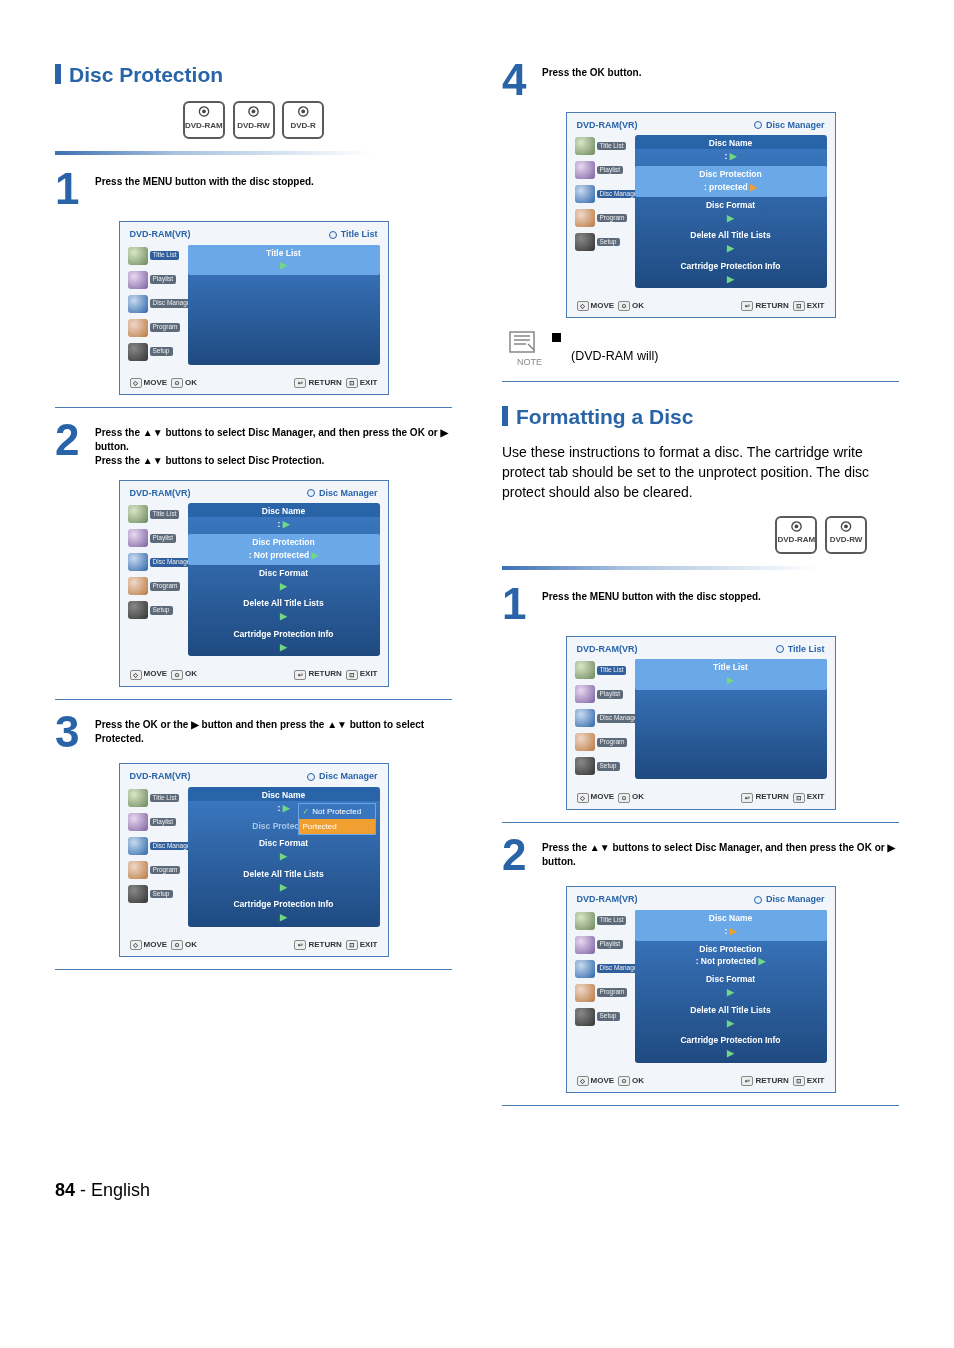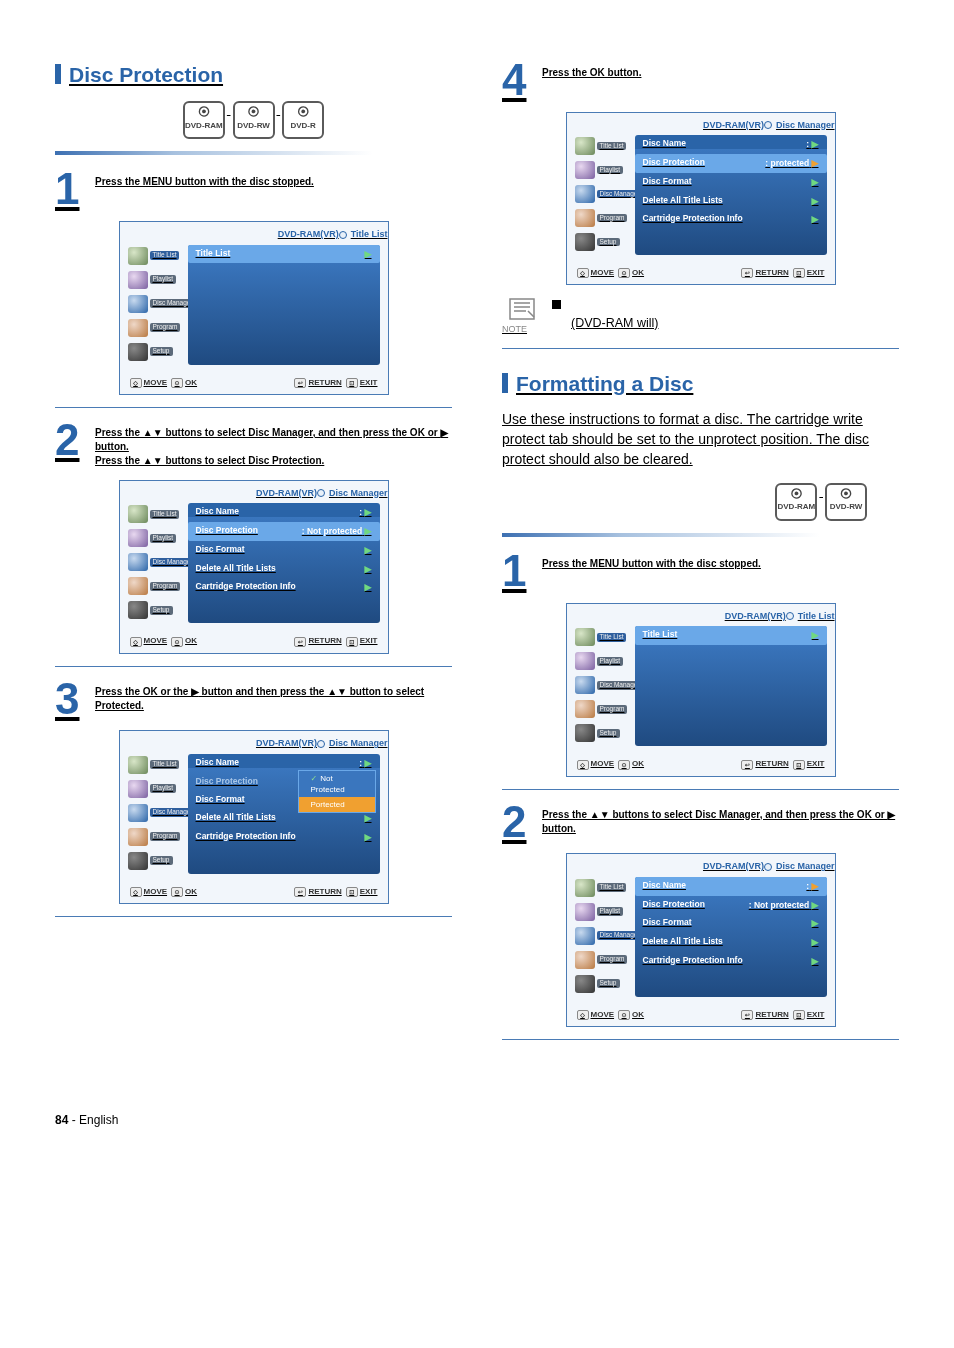--- a/index.html
+++ b/index.html
@@ -8,21 +8,20 @@
     width: 954px;
     padding: 60px 55px 50px 55px;
     color: #000;
     background: #fff;
     font-size: 13px;
     line-height: 1.4;
   }
   .two-col {
     display: flex;
     gap: 50px;
-    text-decoration: underline;
   }
   .col {
     flex: 1;
     min-width: 0;
   }
   h2.section {
     font-size: 21px;
     font-weight: bold;
     color: #2a64a8;
     margin-bottom: 12px;
@@ -86,22 +85,22 @@
     margin: 6px 0 12px 0;
   }
   .osd {
     width: 270px;
     border: 1px solid #4a7bb5;
     background: #f2f6fb;
     font-size: 9px;
   }
   .osd-top {
     display: flex;
-    justify-content: flex-end;
-    padding: 6px 0 4px 10px;
+    justify-content: space-between;
+    padding: 6px 10px 4px 10px;
     color: #2a64a8;
     font-weight: bold;
   }
   .osd-top .dot {
     display: inline-block;
     width: 8px; height: 8px;
     border: 1px solid #2a64a8;
     border-radius: 4px;
     background: #e8f0f9;
     margin-right: 4px;
@@ -144,41 +143,42 @@
   .nav-item.sel .nav-label { background: #2f5f9e; }
   .osd-main {
     flex: 1;
     background: linear-gradient(to bottom, #2a64a8 0%, #2a64a8 14px, #3a76be 14px, #1f4a80 100%);
     border-radius: 3px;
     min-height: 110px;
     position: relative;
   }
   .main-row {
     display: flex;
-    align-items: flex-start;
+    align-items: center;
     justify-content: space-between;
     color: #fff;
     font-size: 8.5px;
     padding: 3px 8px;
     font-weight: bold;
+    flex-direction: column;
   }
   .main-row.hi { background: #6aa8e8; color: #fff; border-radius: 2px;}
   .main-row.dim { color: #a8c6e8; }
   .tri { color: #70d880; font-size: 9px;}
   .tri.or { color: #f0a030;}
   .dd {
     position: absolute;
     right: 4px;
     top: 16px;
     background: #3a76be;
     border: 1px solid #6aa8e8;
     width: 78px;
     font-size: 8px;
   }
-  .dd-row { padding: 2px 12px; color: #fff;}
+  .dd-row { padding: 2px 4px; color: #fff;}
   .dd-row.sel { background: #f0a030;}
   .dd-row .chk { color: #8fe090; margin-right: 3px;}
   .osd-foot {
     padding: 4px 10px 6px 10px;
     color: #333;
     font-weight: bold;
     font-size: 8px;
     display: flex;
     gap: 4px;
     align-items: center;
@@ -203,36 +203,36 @@
     margin: 12px 0;
   }
   .note-block {
     display: flex;
     gap: 10px;
     align-items: flex-start;
     font-size: 12.5px;
     margin-bottom: 4px;
   }
   .note-icon {
-    text-align: left;
+    text-align: right;
     width: 40px;
     flex-shrink: 0;
     color: #888;
     font-size: 9px;
   }
   .note-icon svg { display:block; margin: 0 auto 2px auto;}
   .note-bullet {
     width: 9px; height: 9px;
     background: #000;
     flex-shrink: 0;
     margin-top: 3px;
   }
   .page-foot {
     margin-top: 60px;
-    font-size: 12px;
+    font-size: 18px;
   }
   .page-foot b { font-weight: bold;}
 </style>
 </head>
 <body>
 
 <div class="two-col">
 
   <div class="col">
     <h2 class="section"><span class="bar"></span><span>Disc Protection</span></h2>

